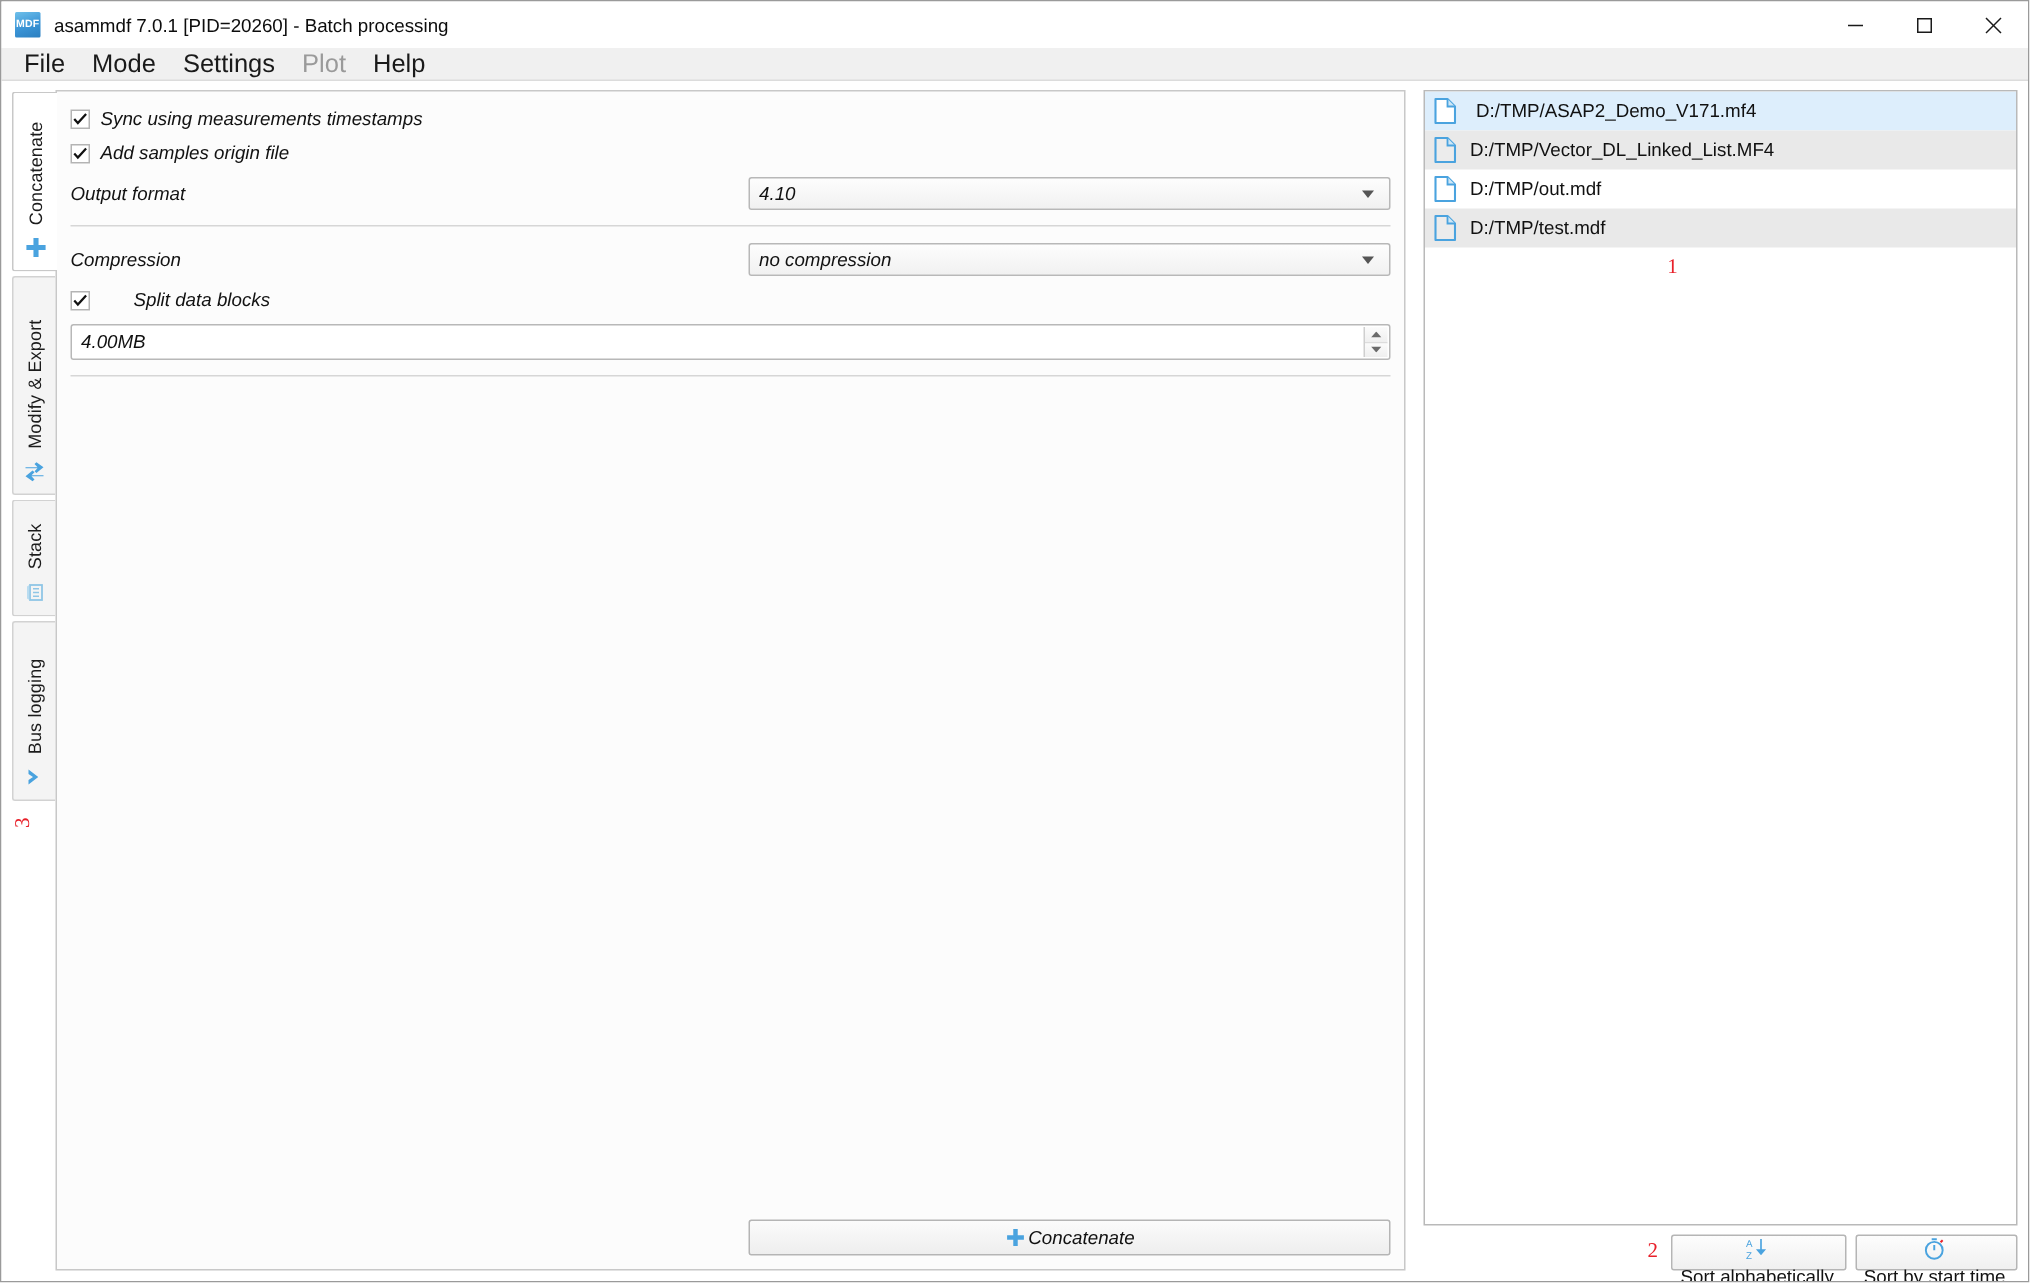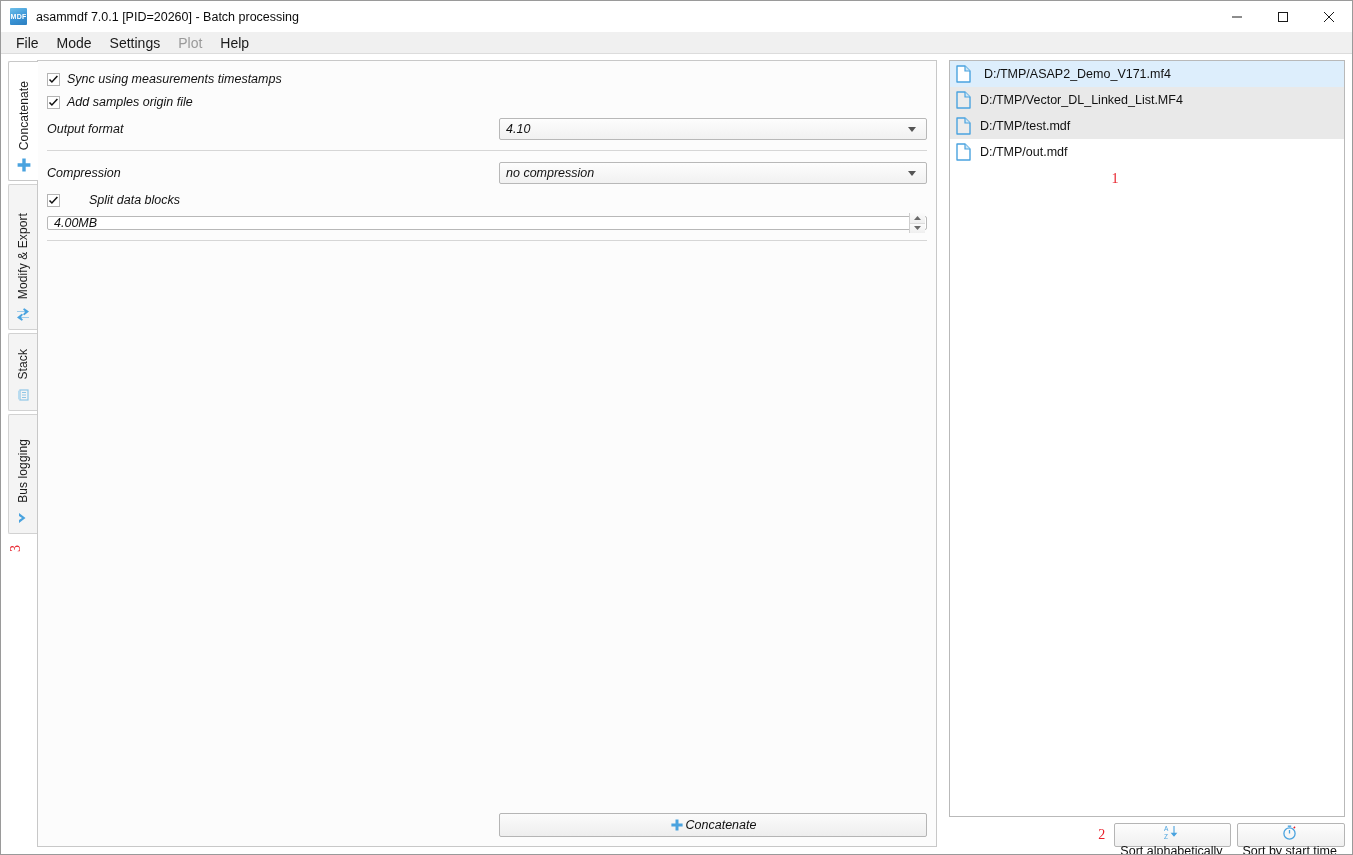--- a/index.html
+++ b/index.html
@@ -54,21 +54,21 @@
   
   .menubar {
     height: 22px; flex: 0 0 22px;
     background: #f0f0f0;
     border-bottom: 1px solid #dcdcdc;
     display: flex; align-items: center;
     padding-left: 6px;
   }
   .menu-item {
     padding: 2px 9px;
-    font-size: 14px; color: #1a1a1a;
+    font-size: 17px; color: #1a1a1a;
     line-height: 16px;
   }
   .menu-item.disabled { color: #9a9a9a; }
 
   
   .body-area {
     flex: 1 1 auto;
     display: flex;
     background: #ffffff;
     padding: 6px 7px 7px 7px;
@@ -167,21 +167,21 @@
     display: flex; align-items: center;
     padding: 0 6px;
     font-size: 12.5px; color: #111111;
     position: relative;
     justify-content: space-between;
   }
   .combo .caret { width:0;height:0;border-left:4px solid transparent;border-right:4px solid transparent;border-top:5px solid #555; margin-right:4px; }
 
   .spin {
     flex: 1 1 auto;
-    height: 14px;
+    height: 24px;
     background: #ffffff;
     border: 1px solid #b8b8b8;
     border-radius: 2px;
     display: flex; align-items: center;
     padding: 0 0 0 6px;
     font-size: 12.5px; color: #111111;
     justify-content: space-between;
   }
   .spin-buttons {
     width: 16px; height: 20px;
@@ -434,38 +434,38 @@
         <div class="file-item alt">
           <span class="file-icon">
             <svg width="15" height="18" viewBox="0 0 15 18">
                 <path d="M1 1h8l5 5v11H1z" fill="#ececec" stroke="#4aa3df" stroke-width="1.4" stroke-linejoin="round"></path>
                 <path d="M9 1v5h5" fill="#cfe7f6" stroke="#4aa3df" stroke-width="1.2"></path>
               </svg>
           </span>
           <span>D:/TMP/Vector_DL_Linked_List.MF4</span>
         </div>
 
+        <div class="file-item">
+          <span class="file-icon">
+            <svg width="15" height="18" viewBox="0 0 15 18">
+                <path d="M1 1h8l5 5v11H1z" fill="#ffffff" stroke="#4aa3df" stroke-width="1.4" stroke-linejoin="round"></path>
+                <path d="M9 1v5h5" fill="#cfe7f6" stroke="#4aa3df" stroke-width="1.2"></path>
+              </svg>
+          </span>
+          <span>D:/TMP/out.mdf</span>
+        </div>
+
         <div class="file-item alt">
           <span class="file-icon">
             <svg width="15" height="18" viewBox="0 0 15 18">
                 <path d="M1 1h8l5 5v11H1z" fill="#ececec" stroke="#4aa3df" stroke-width="1.4" stroke-linejoin="round"></path>
                 <path d="M9 1v5h5" fill="#cfe7f6" stroke="#4aa3df" stroke-width="1.2"></path>
               </svg>
           </span>
           <span>D:/TMP/test.mdf</span>
-        </div>
-
-        <div class="file-item">
-          <span class="file-icon">
-            <svg width="15" height="18" viewBox="0 0 15 18">
-                <path d="M1 1h8l5 5v11H1z" fill="#ffffff" stroke="#4aa3df" stroke-width="1.4" stroke-linejoin="round"></path>
-                <path d="M9 1v5h5" fill="#cfe7f6" stroke="#4aa3df" stroke-width="1.2"></path>
-              </svg>
-          </span>
-          <span>D:/TMP/out.mdf</span>
         </div>
 
 
         <div class="list-marker">1</div>
       </div>
 
       <div class="bottom-bar">
         <span class="bottom-marker">2</span>
 
         <div class="sort-btn">

